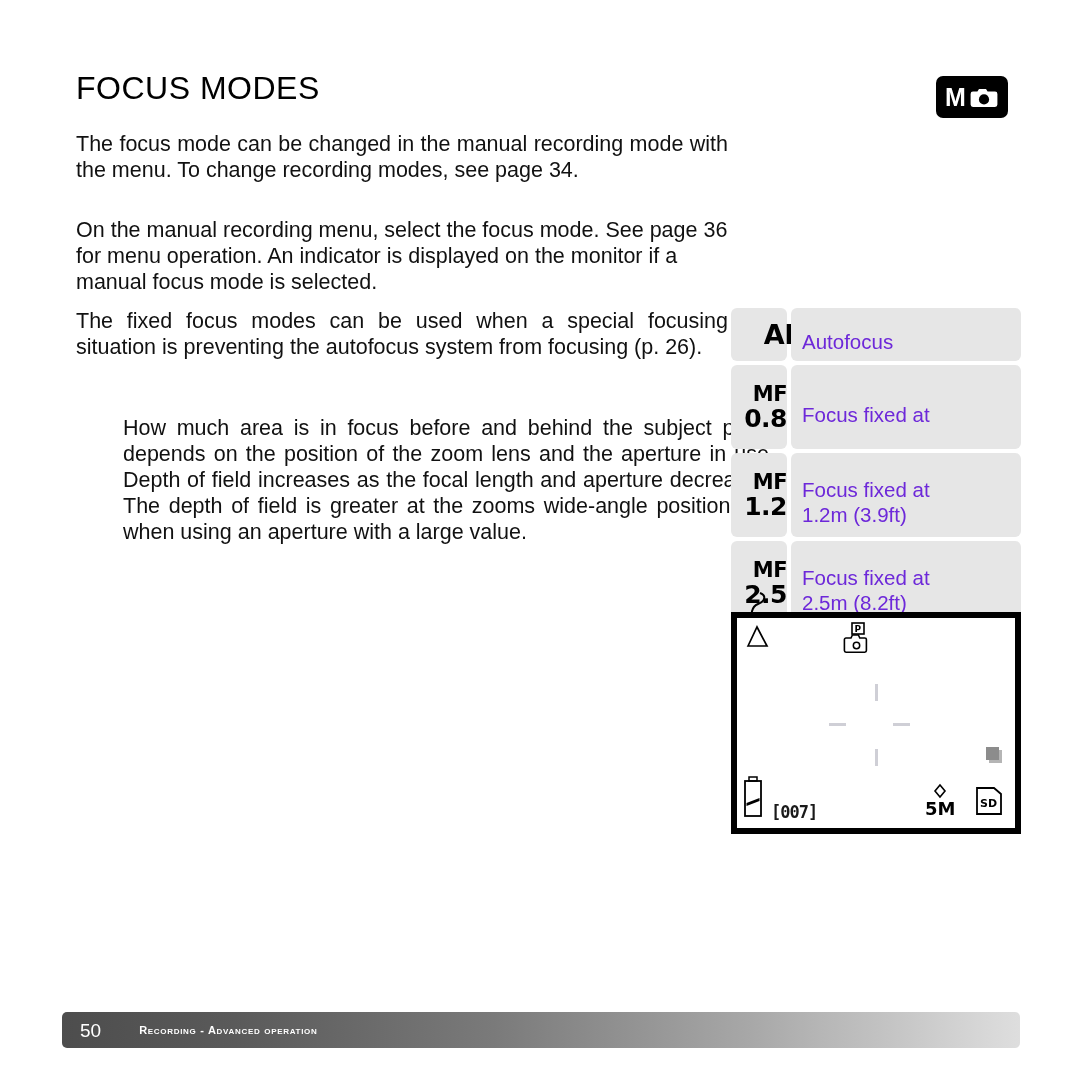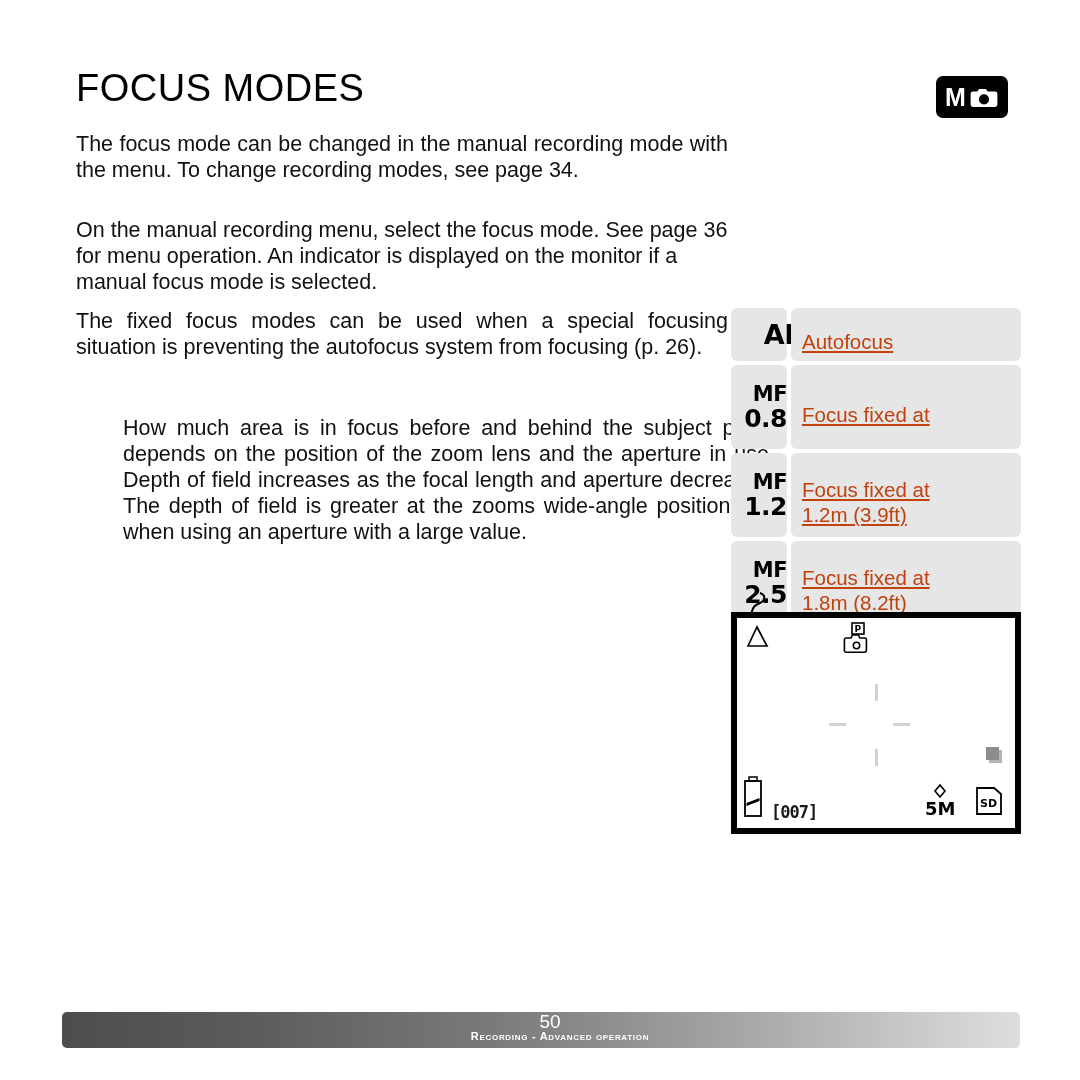--- a/index.html
+++ b/index.html
@@ -14,21 +14,21 @@
     font-family: "Liberation Sans", sans-serif;
     color: #000000;
     overflow: hidden;
   }
 
   
   #page-title {
     position: absolute;
     left: 76px;
     top: 66px;
-    font-size: 38px;
+    font-size: 32px;
     font-weight: 400;
     letter-spacing: 0.5px;
     line-height: 44px;
     white-space: nowrap;
   }
 
   
   #mode-badge {
     position: absolute;
     left: 936px;
@@ -100,26 +100,25 @@
   }
   .fm-icon .lcd-top { font-size: 21px; }
   .fm-icon .lcd-bottom { font-size: 25px; margin-top: 1px; }
   .fm-icon .lcd-single { font-size: 27px; margin-left: 48px; }
   .fm-desc {
     flex: 1;
     background: #e6e6e6;
     border-radius: 6px;
     font-size: 20.5px;
     line-height: 25px;
-    color: #c2410c;
+    color: #6d28d9;
     padding: 21px 0 7px 11px;
     display: flex;
     flex-direction: column;
     justify-content: center;
-    text-decoration: underline;
   }
   .fm-row.tall .fm-icon { min-height: 56px; align-items: flex-end; }
   .fm-row.tall .fm-desc { min-height: 56px; }
   .mountain-glyph { display: block; }
 
   
   #leader-line {
     position: absolute;
     left: 736px;
     top: 592px;
@@ -175,21 +174,20 @@
     position: absolute;
     left: 62px;
     top: 1012px;
     width: 958px;
     height: 36px;
     border-radius: 5px;
     background: linear-gradient(to right, #4d4d4d 0%, #5a5a5a 18%, #7a7a7a 45%, #a8a8a8 72%, #cfcfcf 92%, #dedede 100%);
     display: flex;
     align-items: center;
     overflow: hidden;
-    flex-direction: column;
   }
   #footer-page {
     color: #ffffff;
     font-size: 19px;
     margin-left: 18px;
     line-height: 1;
   }
   #footer-section {
     color: #ffffff;
     font-size: 11px;
@@ -255,21 +253,21 @@
     </div>
   </div>
 
   <div class="fm-row tall">
     <div class="fm-icon">
       <span class="lcd lcd-top">MF</span>
       <span class="lcd lcd-bottom">2.5</span>
     </div>
     <div class="fm-desc">
       <span>Focus fixed at</span>
-      <span>1.8m (8.2ft)</span>
+      <span>2.5m (8.2ft)</span>
     </div>
   </div>
 
   <div class="fm-row tall">
     <div class="fm-icon">
       <svg class="mountain-glyph" width="42" height="34" viewBox="0 0 42 34">
         <path d="M2 33 L11 19 L15 24 L22 4 L30 19 L34 14 L40 33 Z" fill="#000000"></path>
       </svg>
     </div>
     <div class="fm-desc">

